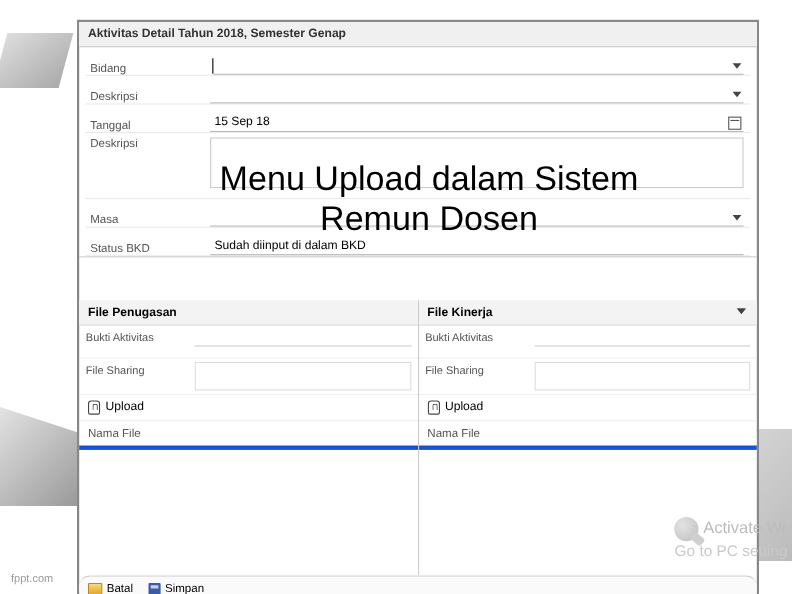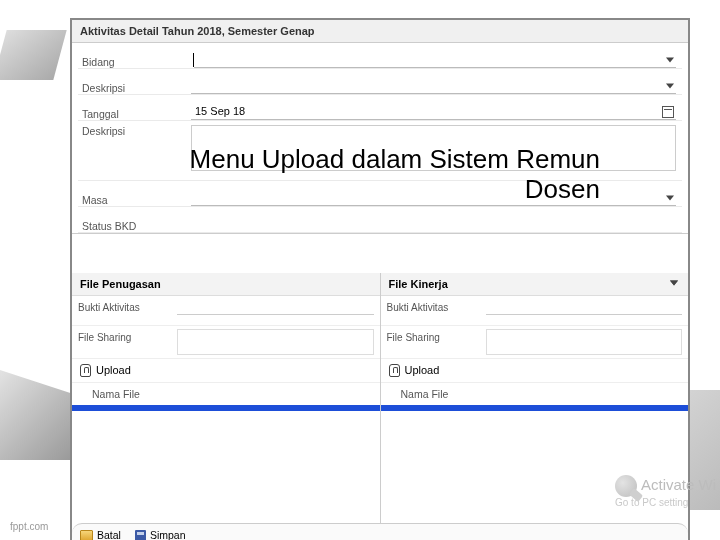--- a/index.html
+++ b/index.html
@@ -104,59 +104,59 @@
     min-height:30px;
     gap:14px;
   }
   .subrow .slabel{width:85px; font-size:10px; color:#555; padding-top:3px;}
   .subrow .sval{flex:1;}
   .subrow .sval input{width:100%;border:none;border-bottom:1px solid #ccc;font-size:10px;padding:2px;}
   .subrow .sval .sharebox{width:100%; height:26px; border:1px solid #ddd;}
   .upl-row{padding:5px 8px; display:flex; gap:5px; border-bottom:1px solid #eee;}
   .upl-icon{width:11px;height:13px;border:1px solid #444;border-radius:3px 3px 2px 2px;position:relative;}
   .upl-icon::after{content:"";position:absolute;top:2px;left:3px;width:3px;height:5px;border-left:1px solid #444;border-top:1px solid #444;border-right:1px solid #444;border-radius:2px 2px 0 0;}
-  .namafile{padding:5px 20px; font-size:10.5px; color:#555; border-bottom:6px solid #1d4ed8;}
+  .namafile{padding:5px 8px; font-size:10.5px; color:#555; border-bottom:4px solid #1d4ed8;}
   .col-spacer{flex:1;}
 
   .action-bar{
     border-top:1px solid #ccc;
     padding:5px 8px;
     display:flex;
     gap:14px;
     align-items:center;
     background:#fafafa;
     border-radius:10px;
   }
   .btn{display:flex;align-items:center;gap:4px;font-size:10.5px;cursor:pointer;}
   .batal-icon{width:13px;height:11px;background:linear-gradient(#f6d67a,#e0a934);border:1px solid #b8861a;border-radius:1px;}
   .simpan-icon{width:11px;height:11px;background:#3c5aa6;border-radius:1px;position:relative;}
   .simpan-icon::after{content:"";position:absolute;left:2px;top:2px;right:2px;height:3px;background:#c4d1eb;}
 
   .overlay-title{
     position:absolute;
     left:180px; top:145px;
     width:420px;
-    font-size:26px;
+    font-size:31px;
     font-family: Arial, sans-serif;
     color:#000;
-    text-align:right;
+    text-align:center;
     line-height:1.15;
     z-index:5;
     background:rgba(255,255,255,0.0);
     pointer-events:none;
   }
 
   .watermark{
     position:absolute;
     right:4px; bottom:32px;
     color:#bcbcbc;
     font-size:15px;
     z-index:2;
   }
-  .watermark .small{font-size:10px;display:block;color:#c9c9c9;}
+  .watermark .small{font-size:14px;display:block;color:#c9c9c9;}
   .wm-icon{display:inline-block;width:22px;height:22px;background:radial-gradient(circle at 35% 35%,#e3e3e3,#bdbdbd);border-radius:50%;position:relative;vertical-align:middle;margin-right:4px;}
   .wm-icon::after{content:"";position:absolute;right:-5px;bottom:-2px;width:12px;height:8px;background:#cfcfcf;border-radius:2px;transform:rotate(40deg);}
 
   .footer{
     position:absolute;
     left:10px; bottom:8px;
     font-size:10px;
     color:#999;
     z-index:2;
   }
@@ -208,20 +208,23 @@
     <div class="row">
       <div class="label">Masa</div>
       <div class="field">
         <input type="text" value="" style="">
         <span class="dd-caret"></span>
       </div>
     </div>
 
     <div class="row">
       <div class="label">Status BKD</div>
+      <div class="field">
+        <span class="value">Sudah diinput di dalam BKD</span>
+      </div>
     </div>
   </div>
 
   <div class="split">
     <div class="col">
       <div class="col-head">File Penugasan</div>
       <div class="subrow">
         <div class="slabel">Bukti Aktivitas</div>
         <div class="sval"><input type="text" style=""><span class="dd-caret" style="right:10px;"></span></div>
       </div>

